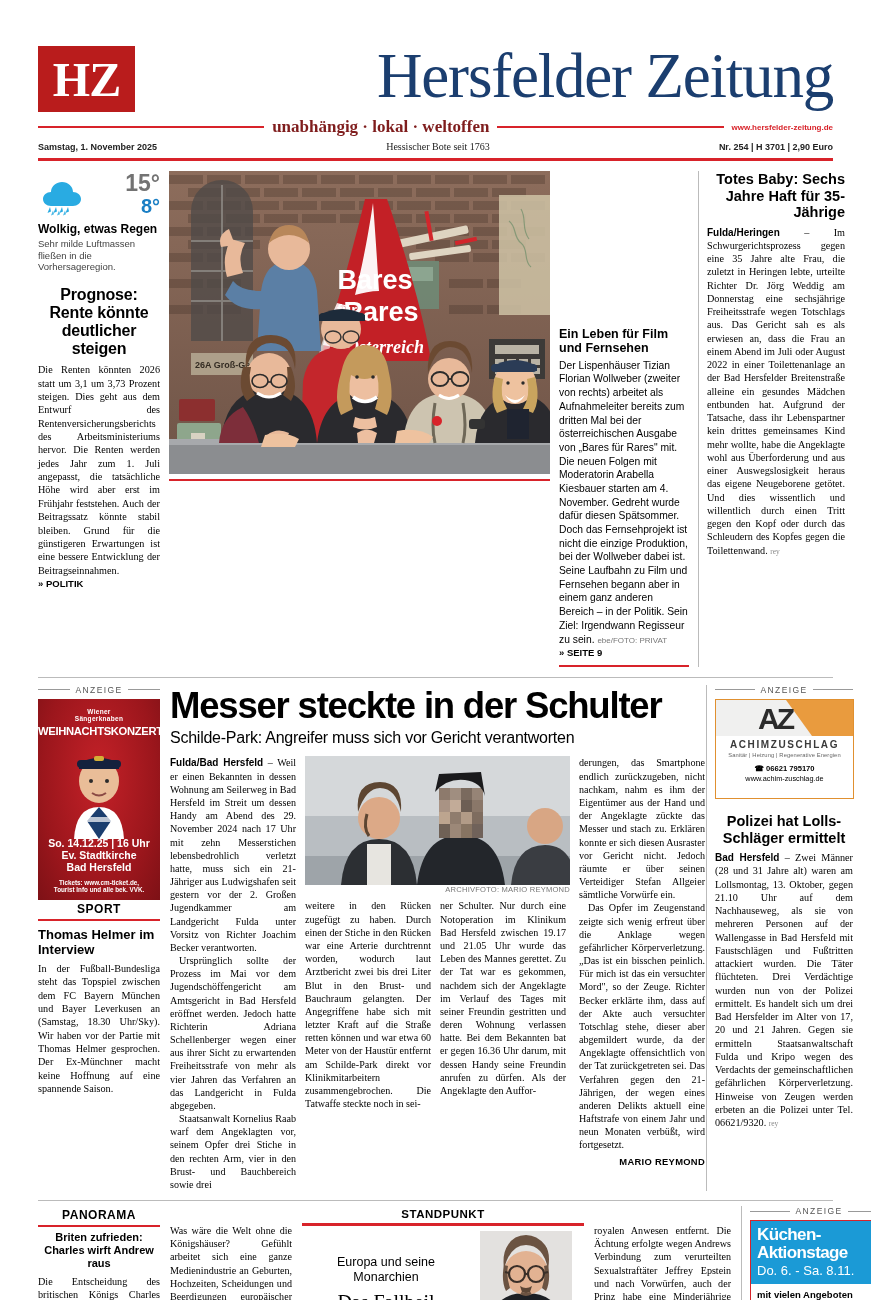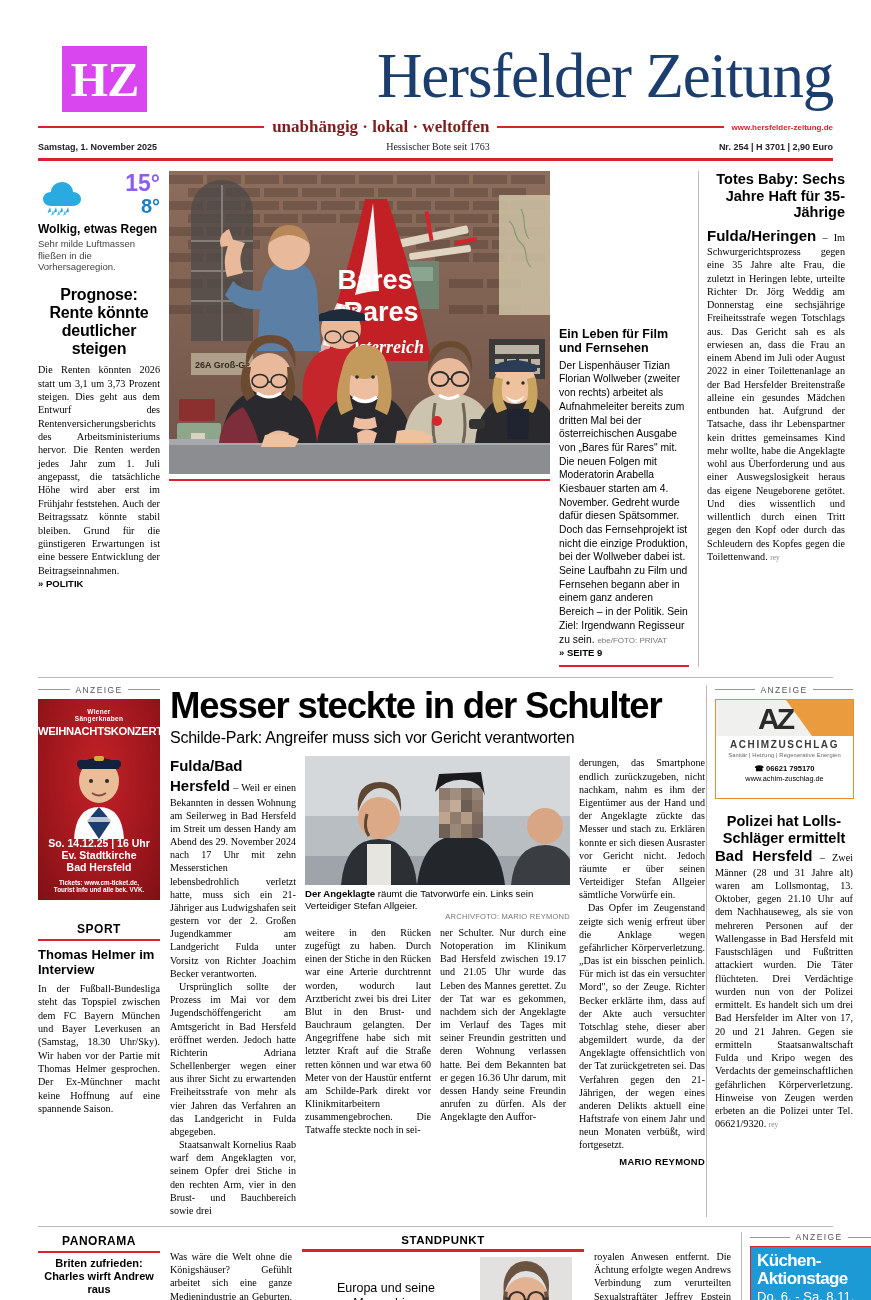--- a/index.html
+++ b/index.html
@@ -8,24 +8,24 @@
     background: #ffffff;
     font-family: "Liberation Sans", sans-serif;
     color: #000;
     overflow: hidden;
   }
   .page { width: 871px; height: 1300px; padding: 0 38px; position: relative; }
 
   
   .masthead { display: flex; align-items: flex-start; padding-top: 46px; }
   .hz-logo {
-    width: 85px; height: 66px; background: #d946ef;
+    width: 97px; height: 66px; background: #b91c1c;
     color: #fff; font-family: "Liberation Serif", serif; font-weight: bold;
     font-size: 48px; display: flex; align-items: center; justify-content: center;
-    letter-spacing: -1px; flex: none; margin-left: 24px;
+    letter-spacing: -1px; flex: none;
   }
   .mast-title {
     font-family: "Liberation Serif", serif;
     font-size: 63px; line-height: 0.98; color: #1b3e6f; font-weight: normal;
     margin-left: 16px; letter-spacing: -1.2px; white-space: nowrap; text-align: right;
   }
   .mast-sub-row {
     display: flex; align-items: center; margin-top: 5px; gap: 8px;
   }
   .mast-rule { height: 2px; background: #d8232a; flex: 1; }
@@ -43,21 +43,21 @@
 
   
   .topblock { display: flex; margin-top: 10px; gap: 9px; }
   .col-weather { width: 122px; flex: none; }
   .col-photo { width: 381px; flex: none; }
   .col-film { width: 130px; flex: none; }
   .col-baby { width: 147px; flex: none; border-left: 1px solid #bbb; padding-left: 8px; }
 
   .weather-top { display: flex; align-items: flex-start; gap: 5px; }
   .temps { margin-left: auto; text-align: right; }
-  .temp-hi { font-size: 23px; font-weight: bold; color: #8b5cf6; line-height: 1.05; }
+  .temp-hi { font-size: 23px; font-weight: bold; color: #737373; line-height: 1.05; }
   .temp-lo { font-size: 20px; font-weight: bold; color: #1b7fc4; line-height: 1.1; }
   .weather-title { font-size: 12px; font-weight: bold; margin-top: 5px; }
   .weather-desc { font-size: 9.5px; color: #444; line-height: 1.22; margin-top: 2px; }
 
   h2.head-sans {
     font-size: 16px; font-weight: bold; line-height: 1.13; text-align: center;
     margin-top: 13px; letter-spacing: -0.2px;
   }
   .body-serif {
     font-family: "Liberation Serif", serif; font-size: 10.2px; line-height: 1.31;
@@ -72,21 +72,21 @@
   }
   .photo-rule { height: 2px; background: #d8232a; margin-top: 5px; }
 
   .film-head { font-size: 12.5px; font-weight: bold; line-height: 1.15; }
   .film-body { font-size: 10.3px; line-height: 1.33; margin-top: 3px; }
   .film-credit { font-size: 8px; color: #777; }
   .film-rule { height: 2px; background: #d8232a; margin-top: 5px; }
 
   .baby-head { font-size: 14.5px; font-weight: bold; line-height: 1.14; text-align: right; }
   .baby-body { font-family:"Liberation Serif",serif; font-size: 10.2px; line-height: 1.3; text-align: justify; margin-top: 5px; }
-  .kicker-b { font-family:"Liberation Sans",sans-serif; font-weight: bold; font-size: 15px; }
+  .kicker-b { font-family:"Liberation Sans",sans-serif; font-weight: bold; font-size: 10px; }
   .sig { font-size: 7.5px; color: #888; }
 
   
   .midrule { height: 1px; background: #bbb; margin-top: 10px; }
   .midblock { display: flex; gap: 10px; margin-top: 7px; }
   .col-ad-left { width: 122px; flex: none; }
   .col-main { width: 526px; flex: none; }
   .col-ad-right { width: 147px; flex: none; border-left: 1px solid #bbb; padding-left: 8px; }
 
   .anzeige-label {
@@ -105,21 +105,21 @@
   .ad-xmas .wsk { font-size: 6.5px; font-weight: bold; line-height: 1.1; padding-top: 9px; letter-spacing: .3px;}
   .ad-xmas .wk { font-size: 11.2px; font-weight: bold; margin-top: 3px; letter-spacing: -0.3px; }
   .ad-boy {
     position: absolute; left: 50%; transform: translateX(-50%);
     top: 44px; width: 78px; height: 96px;
   }
   .ad-xmas .dates { position: absolute; bottom: 27px; left: 0; right: 0; font-size: 10.5px; font-weight: bold; line-height: 1.15; }
   .ad-xmas .tickets { position: absolute; bottom: 6px; left: 0; right: 0; font-size: 6.3px; font-weight: bold; line-height: 1.2; }
 
   .sec-label {
-    margin-top: 22px; text-align: center; font-size: 12px; font-weight: bold;
+    margin-top: 2px; text-align: center; font-size: 12px; font-weight: bold;
     letter-spacing: 0.5px;
   }
   .sec-rule { height: 2px; background: #d8232a; margin-top: 3px; }
 
   .main-head {
     font-size: 36.5px; font-weight: bold; text-align: left; line-height: 1.03;
     letter-spacing: -1.2px; margin-top: 2px;
   }
   .main-sub {
     font-size: 16px; text-align: left; margin-top: 5px; letter-spacing: -0.25px;
@@ -138,21 +138,21 @@
     width: 139px; height: 100px; margin-top: 4px; border: 1px solid #e09030;
     background: #fff; position: relative; overflow: hidden; text-align: center;
   }
   .az-top { height: 36px; background: #8b5cf6; position: relative; overflow: hidden; }
   .az-name { font-size: 10px; font-weight: bold; letter-spacing: 1.6px; color: #3a3a3a; margin-top: 3px; }
   .az-sub { font-size: 5.8px; color: #666; margin-top: 2px; letter-spacing: .1px;}
   .az-phone { font-size: 7.6px; font-weight: bold; margin-top: 6px; }
   .az-url { font-size: 7.3px; margin-top: 1px; }
 
   .pol-head { font-size: 14.5px; font-weight: bold; text-align: center; line-height: 1.15; margin-top: 14px; }
-  .pol-body { font-family:"Liberation Serif",serif; font-size: 10.2px; line-height: 1.3; text-align: justify; }
+  .pol-body { font-family:"Liberation Serif",serif; font-size: 10.2px; line-height: 1.3; text-align: justify; margin-top: 5px; }
 
   
   .botrule { height: 1px; background: #bbb; margin-top: 9px; }
   .botblock { display: flex; gap: 10px; margin-top: 5px; }
   .bcol1 { width: 122px; flex: none; }
   .bcol2 { width: 122px; flex: none; }
   .bcol-sp { width: 282px; flex: none; }
   .bcol4 { width: 137px; flex: none; }
   .bcol-ad { width: 147px; flex: none; border-left: 1px solid #bbb; padding-left: 8px; }
 
@@ -574,23 +574,20 @@
                 </g>
                 <path d="M130 36 q12 -14 30 -12 q16 2 20 16 l-4 -24 l-42 2z" fill="#1a1a1c"></path>
               </g>
 
               <g>
                 <path d="M206 129 q4 -40 34 -40 q28 0 32 40z" fill="#3a3d42"></path>
                 <circle cx="240" cy="70" r="18" fill="#d8a684"></circle>
               </g>
             </svg>
           </div>
-          <div class="cap">
-            <b>Der Angeklagte</b><span> räumt die Tatvorwürfe ein. Links sein Verteidiger Stefan Allgeier.</span>
-          </div>
           <div class="cap-credit">ARCHIVFOTO: MARIO REYMOND</div>
           <div style="display:flex;gap:9px;margin-top:5px;">
             <div style="width:126px;" class="txt-serif-j">
               <p>weitere in den Rücken zugefügt zu haben. Durch einen der Stiche in den Rücken war eine Arterie durchtrennt worden, wodurch laut Arztbericht zwei bis drei Liter Blut in den Brust- und Bauchraum gelangten. Der Angegriffene habe sich mit letzter Kraft auf die Straße retten können und war etwa 60 Meter von der Haustür entfernt am Schilde-Park direkt vor Klinikmitarbeitern zusammengebrochen. Die Tatwaffe steckte noch in sei-</p>
             </div>
             <div style="width:126px;" class="txt-serif-j">
               <p>ner Schulter. Nur durch eine Notoperation im Klinikum Bad Hersfeld zwischen 19.17 und 21.05 Uhr wurde das Leben des Mannes gerettet. Zu der Tat war es gekommen, nachdem sich der Angeklagte im Verlauf des Tages mit seiner Freundin gestritten und deren Wohnung verlassen hatte. Bei dem Bekannten bat er gegen 16.36 Uhr darum, mit dessen Handy seine Freundin anrufen zu dürfen. Als der Angeklagte den Auffor-</p>
             </div>
           </div>
         </div>

